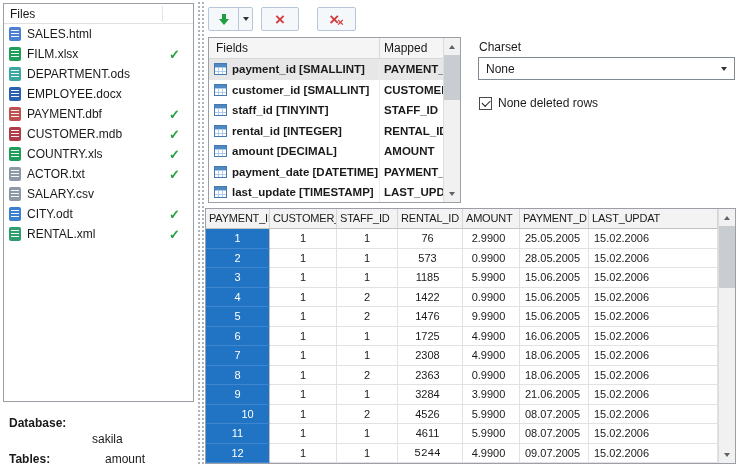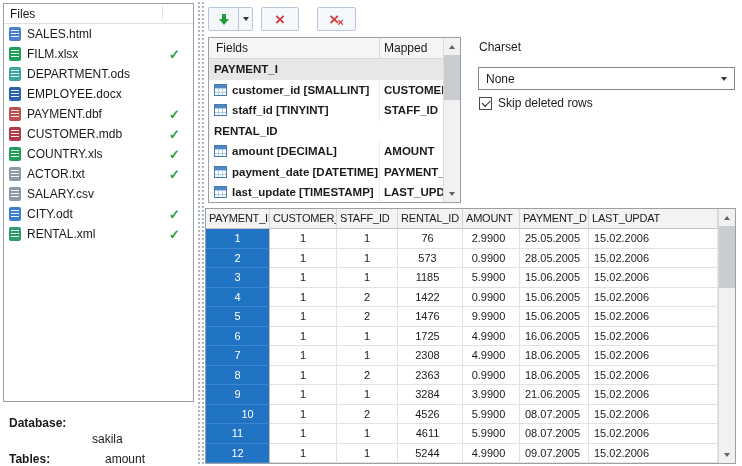--- a/index.html
+++ b/index.html
@@ -63,21 +63,21 @@
   
   .vscroll { width:17px; flex:0 0 17px; background:#f1f1f1; border-left:1px solid #dcdcdc; position:relative; }
   .sb-btn { position:absolute; left:0; width:16px; height:17px; display:flex; align-items:center; justify-content:center; }
   .sb-btn.up { top:0; } .sb-btn.down { bottom:0; }
   .tri-up { width:0; height:0; border-left:3.5px solid transparent; border-right:3.5px solid transparent; border-bottom:4.5px solid #5f6368; }
   .tri-down { width:0; height:0; border-left:3.5px solid transparent; border-right:3.5px solid transparent; border-top:4.5px solid #5f6368; }
   .sb-thumb { position:absolute; left:0; width:16px; background:#c9cdd2; }
 
   
   .charset-label { position:absolute; left:479px; top:40px; }
-  .charset-select { position:absolute; left:478px; top:67px; width:257px; height:23px; background:#fff;
+  .charset-select { position:absolute; left:478px; top:57px; width:257px; height:23px; background:#fff;
     border:1px solid #808890; display:flex; align-items:center; padding-left:7px; cursor:pointer; }
   .charset-caret { position:absolute; right:7px; top:9px; }
   .skip-row { position:absolute; left:479px; top:96px; display:flex; align-items:center; gap:6px; cursor:pointer; }
   .checkbox { width:13px; height:13px; border:1px solid #4a4a4a; background:#fff; position:relative; flex:0 0 auto; }
   .checkbox::after { content:""; position:absolute; left:2px; top:2.5px; width:7px; height:3.5px;
     border-left:1.7px solid #1c1c1c; border-bottom:1.7px solid #1c1c1c; transform:rotate(-45deg); }
 
   
   .grid-panel { position:absolute; left:205px; top:208px; width:531px; height:256px;
     border:1px solid #9aa0a6; background:#fff; display:flex; overflow:hidden; }
@@ -179,37 +179,45 @@
   </div>
 
   <div class="map-panel">
     <div class="map-content">
       <div class="map-header">
         <span class="map-h-fields">Fields</span>
         <span class="map-h-mapped">Mapped</span>
       </div>
       <div>
           <div class="map-row selected">
+            <span class="map-field">
+              <span class="table-icon"></span>
+              <span>payment_id  [SMALLINT]</span>
+            </span>
             <span class="map-mapped">PAYMENT_I</span>
           </div>
           <div class="map-row">
             <span class="map-field">
               <span class="table-icon"></span>
               <span>customer_id  [SMALLINT]</span>
             </span>
             <span class="map-mapped">CUSTOMER</span>
           </div>
           <div class="map-row">
             <span class="map-field">
               <span class="table-icon"></span>
               <span>staff_id  [TINYINT]</span>
             </span>
             <span class="map-mapped">STAFF_ID</span>
           </div>
           <div class="map-row">
+            <span class="map-field">
+              <span class="table-icon"></span>
+              <span>rental_id  [INTEGER]</span>
+            </span>
             <span class="map-mapped">RENTAL_ID</span>
           </div>
           <div class="map-row">
             <span class="map-field">
               <span class="table-icon"></span>
               <span>amount  [DECIMAL]</span>
             </span>
             <span class="map-mapped">AMOUNT</span>
           </div>
           <div class="map-row">
@@ -240,21 +248,21 @@
   </div>
 
   <span class="charset-label">Charset</span>
   <div class="charset-select">
     <span>None</span>
     <span class="caret charset-caret"></span>
   </div>
 
   <div class="skip-row">
     <span class="checkbox"></span>
-    <span>Skip deleted rows</span>
+    <span>None deleted rows</span>
   </div>
 
   <div class="grid-panel">
     <div class="grid-content">
       <div class="grid-header">
           <span class="g-h" style="width: 64px;">PAYMENT_ID</span>
           <span class="g-h" style="width: 67px;">CUSTOMER_</span>
           <span class="g-h" style="width: 61px;">STAFF_ID</span>
           <span class="g-h" style="width: 65px;">RENTAL_ID</span>
           <span class="g-h" style="width: 57px;">AMOUNT</span>
@@ -358,21 +366,21 @@
             <span class="g-c ctr" style="width: 61px;">1</span>
             <span class="g-c rt" style="width: 65px;">4611</span>
             <span class="g-c rt" style="width: 57px;">5.9900</span>
             <span class="g-c lf" style="width: 69px;">08.07.2005</span>
             <span class="g-c lf" style="width: 129px;">15.02.2006</span>
           </div>
           <div class="g-row">
             <span class="g-c id" style="width: 64px;">12</span>
             <span class="g-c ctr" style="width: 67px;">1</span>
             <span class="g-c ctr" style="width: 61px;">1</span>
-            <span class="g-c rt" style="width: 65px;">5244</span>
+            <span class="g-c rt" style="width: 65px; font-family: Liberation Mono, monospace;">5244</span>
             <span class="g-c rt" style="width: 57px;">4.9900</span>
             <span class="g-c lf" style="width: 69px;">09.07.2005</span>
             <span class="g-c lf" style="width: 129px;">15.02.2006</span>
           </div>
         </div>
     </div>
     <div class="vscroll">
       <div class="sb-btn up">
           <span class="tri-up"></span>
         </div>

